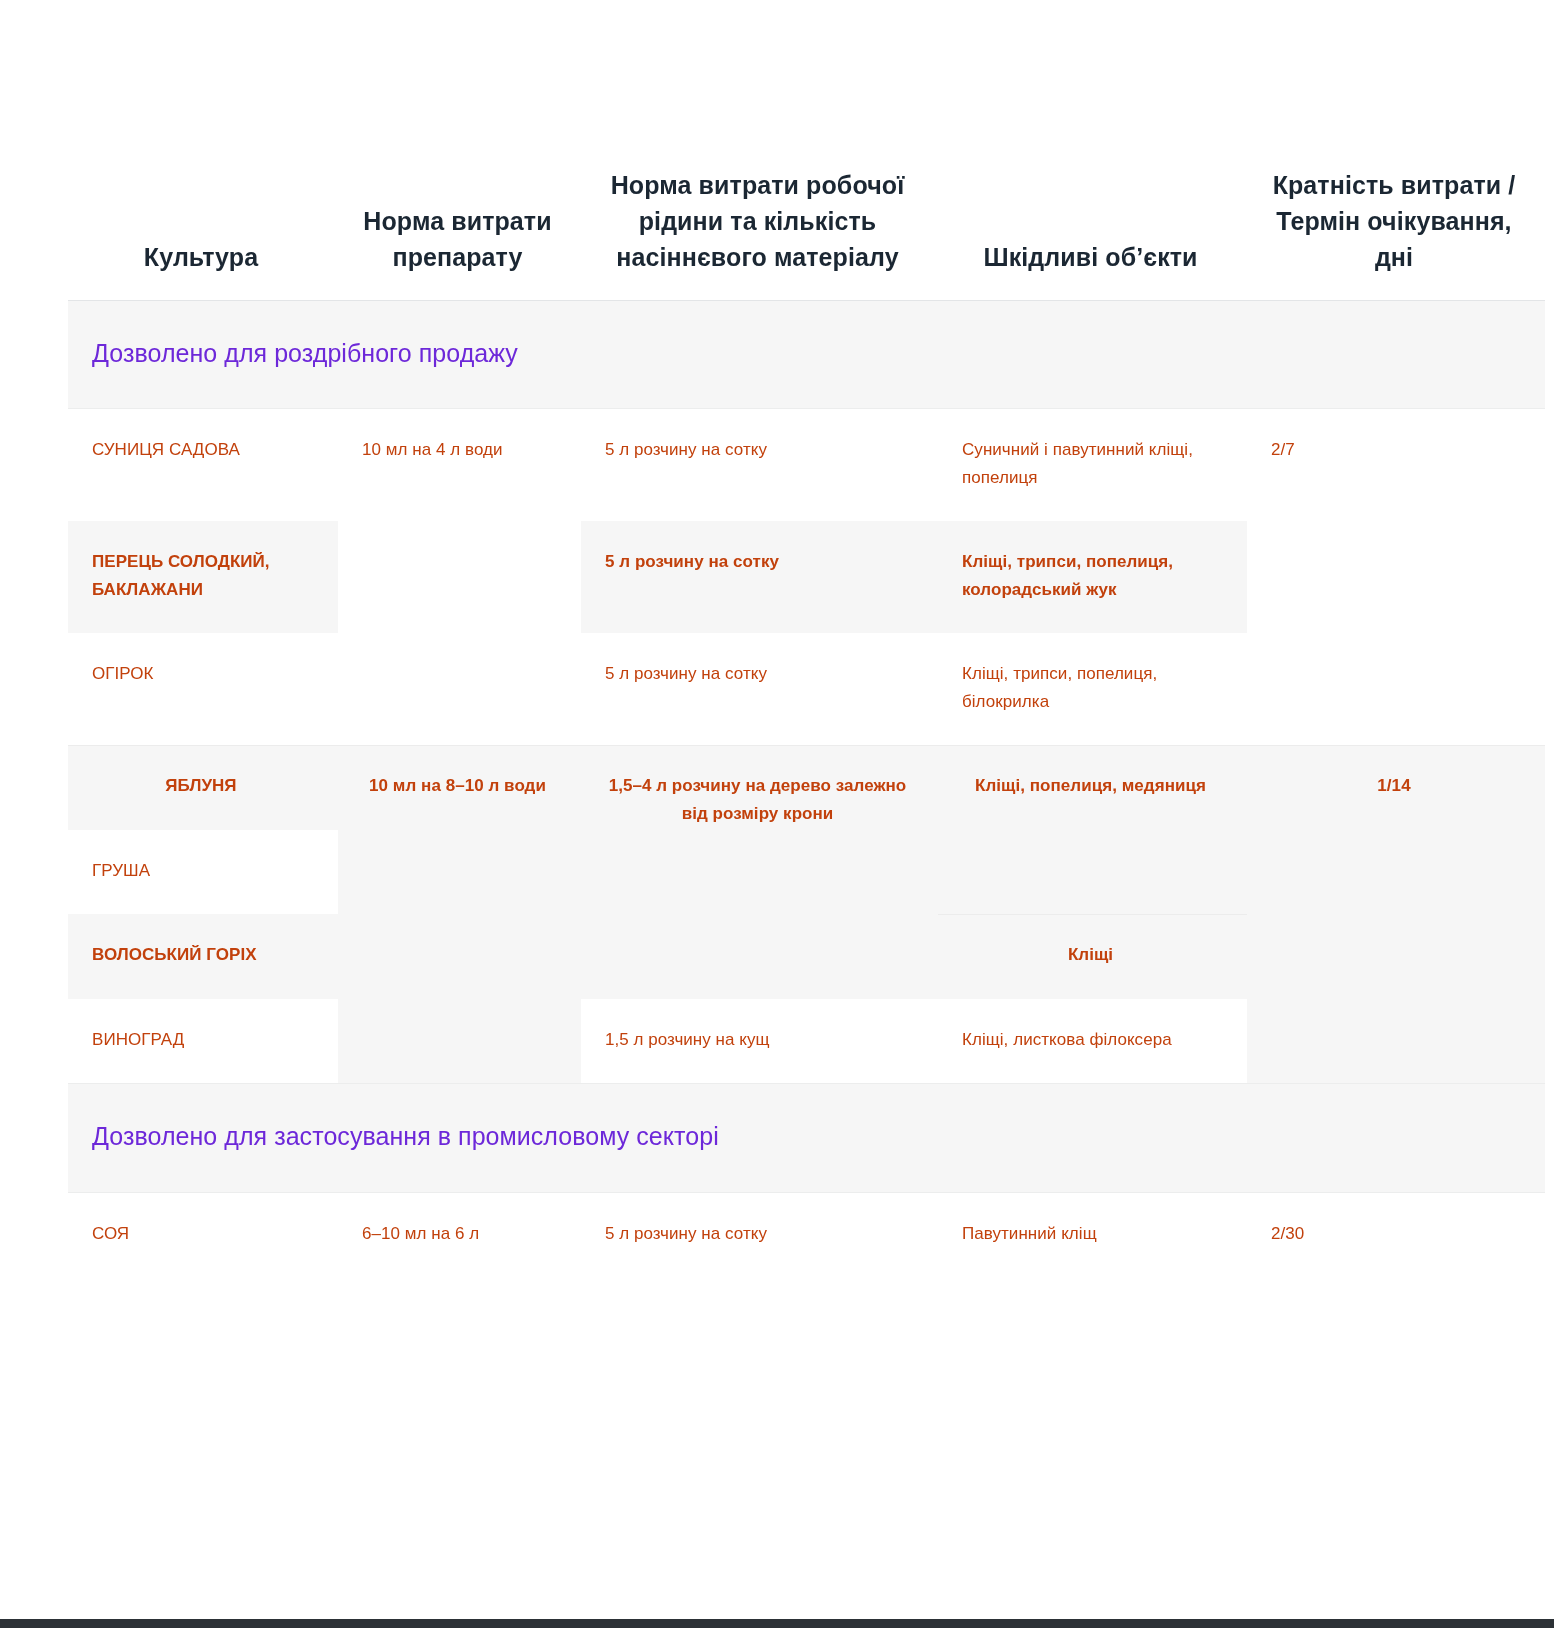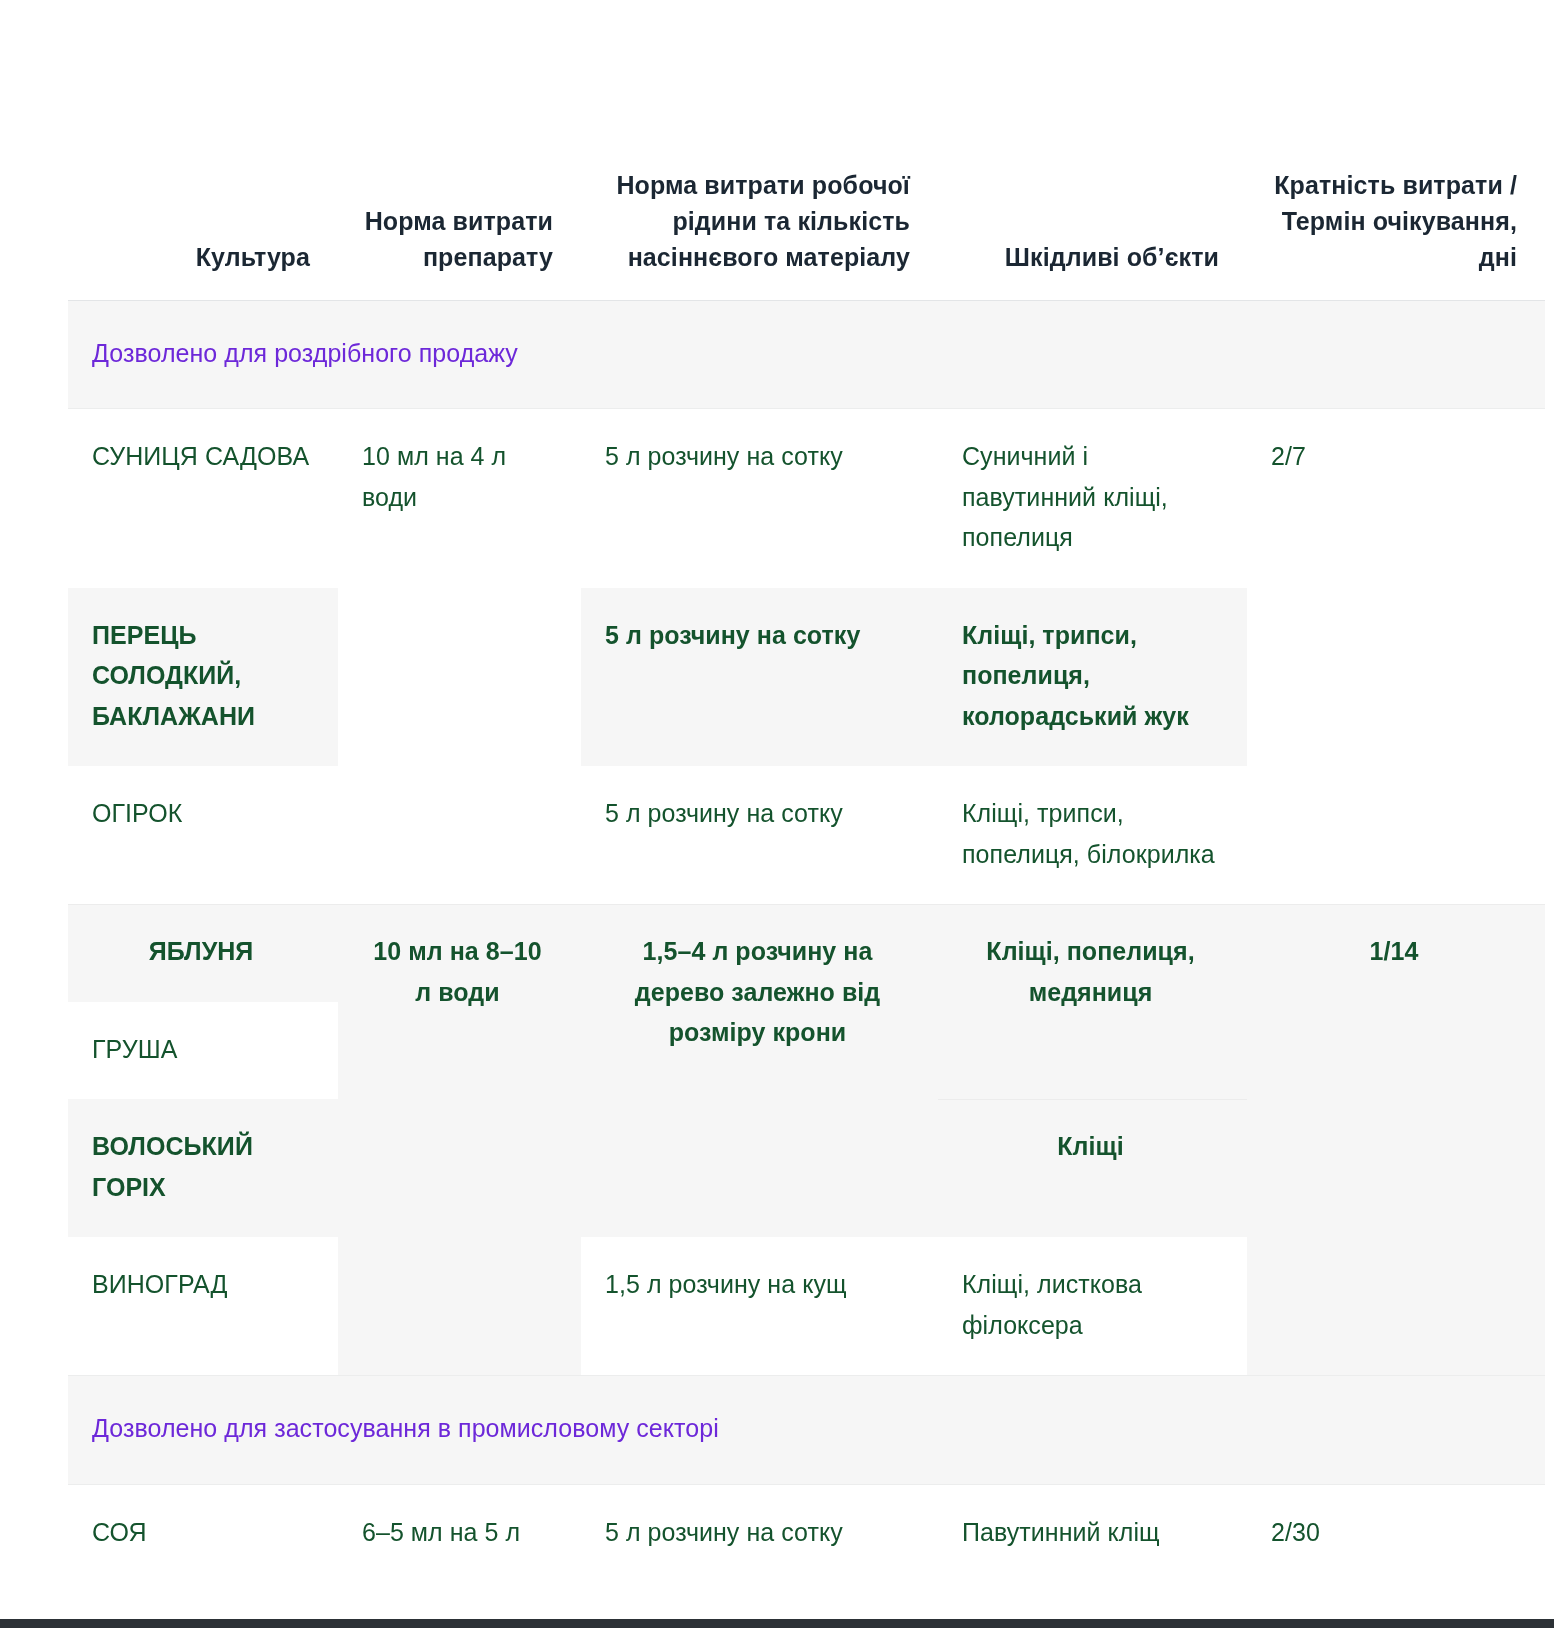--- a/index.html
+++ b/index.html
@@ -37,39 +37,39 @@
 
   
   col.c1 { width: 270px; }
   col.c2 { width: 243px; }
   col.c3 { width: 357px; }
   col.c4 { width: 309px; }
   col.c5 { width: 298px; }
 
   thead th {
     vertical-align: bottom;
-    text-align: right;
+    text-align: center;
     font-weight: 700;
     font-size: 25px;
     line-height: 1.45;
     color: #1b2733;
     padding: 0 28px 24px 24px;
     border-bottom: 1px solid #e3e5e7;
     background: #ffffff;
     letter-spacing: .1px;
   }
   thead th.h1 { padding-left: 24px; }
 
   thead tr { height: 300px; }
 
   tbody td {
     vertical-align: top;
-    font-size: 25px;
+    font-size: 17px;
     line-height: 1.62;
-    color: #14532d;
+    color: #c2410c;
     padding: 27px 28px 30px 24px;
     font-weight: 400;
     background: #ffffff;
     letter-spacing: .05px;
   }
 
   
   td.shade, th.shade { background: #f6f6f6; font-weight: bold; }
   td.plain { background: #ffffff; }
 
@@ -168,21 +168,21 @@
         <td class="plain">1,5 л розчину на кущ</td>
         <td class="plain">Кліщі, листкова філоксера</td>
       </tr>
 
       <tr class="section-row">
         <td colspan="5">Дозволено для застосування в промисловому секторі</td>
       </tr>
 
       <tr>
         <td class="plain">СОЯ</td>
-        <td class="plain">6–5 мл на 5 л</td>
+        <td class="plain">6–10 мл на 6 л</td>
         <td class="plain">5 л розчину на сотку</td>
         <td class="plain">Павутинний кліщ</td>
         <td class="plain">2/30</td>
       </tr>
 
     </tbody>
   </table>
 
   <div class="bottom-bar"></div>
 

